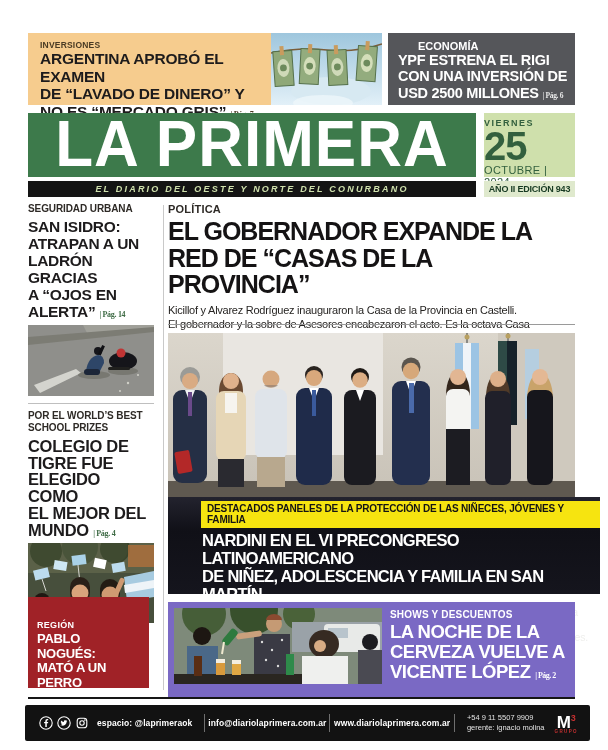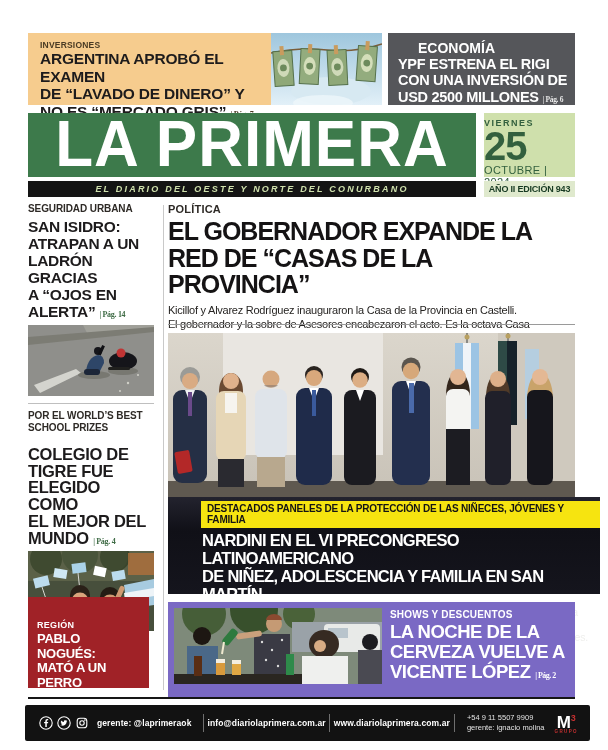--- a/index.html
+++ b/index.html
@@ -11,39 +11,39 @@
   .pageref{font-weight:700;font-size:8px;color:#3e6b45;font-family:Liberation Serif, serif;}
   .pageref.ondark{color:#fff;}
   
   #box-inversiones{left:28px;top:33px;width:354px;height:72px;background:#f6cc8e;}
   #box-inversiones .inner{position:absolute;left:12px;top:7px;width:232px;}
   #box-inversiones .kicker{font-size:8.5px;color:#4a3b24;letter-spacing:.2px;}
   #box-inversiones .hl{font-size:15.5px;line-height:1.13;font-weight:700;color:#1d1b1c;letter-spacing:-.2px;}
   #money-svg{position:absolute;right:0;top:0;}
   #box-economia{left:388px;top:33px;width:187px;height:72px;background:#55565a;}
   #box-economia .inner{position:absolute;left:10px;top:7px;width:170px;}
-  #box-economia .kicker{font-size:14px;color:#fff;padding-left:20px;}
+  #box-economia .kicker{font-size:11px;color:#fff;padding-left:20px;}
   #box-economia .hl{font-size:14.5px;line-height:1.13;font-weight:700;color:#fff;letter-spacing:-.3px;}
   #box-economia .pageref{color:#e8e8e8;font-size:7.5px;}
   
   #masthead{left:28px;top:113px;width:448px;height:64px;background:#3d7a4b;text-align:center;}
   #masthead .title{color:#fff;font-size:62px;line-height:62px;font-weight:700;letter-spacing:1px;transform:scaleY(1.04);}
   #datebox{left:484px;top:113px;width:91px;height:64px;background:#cfe0ac;color:#33603e;text-align:left;}
   #datebox .wd{font-size:9px;font-weight:700;letter-spacing:1.5px;margin-top:5px;}
   #datebox .day{font-size:40px;font-weight:800;line-height:36px;letter-spacing:-1px;}
   #datebox .my{font-size:11px;font-weight:400;letter-spacing:.4px;}
   #tagline{left:28px;top:181px;width:448px;height:16px;background:#141414;text-align:center;font-style:italic;}
   #tagline .t{color:#cfe0ac;font-size:9px;font-weight:700;letter-spacing:2.2px;line-height:16px;}
   #edition{left:484px;top:181px;width:91px;height:16px;background:#dfe9cd;text-align:center;}
   #edition .t{color:#173a22;font-size:9px;font-weight:700;line-height:16px;letter-spacing:-.2px;}
   
   #leftcol{left:28px;top:203px;width:126px;}
   .lc-kicker{font-size:10px;font-weight:700;color:#2e2a26;line-height:1.25;letter-spacing:-.1px;}
   .lc-hl{font-size:15.5px;line-height:1.1;font-weight:700;color:#1d1b1c;letter-spacing:-.3px;margin-top:2px;}
-  .lc-hl2{font-size:16.5px;line-height:1.02;font-weight:700;color:#1d1b1c;letter-spacing:-.3px;margin-top:11px;}
+  .lc-hl2{font-size:16.5px;line-height:1.02;font-weight:700;color:#1d1b1c;letter-spacing:-.3px;margin-top:3px;}
   .lc-div{border:none;border-top:1px solid #bfbfbf;margin:7px 0 6px 0;}
   #redbox{left:28px;top:597px;width:121px;height:91px;background:#a02227;}
   #redbox .inner{position:absolute;left:9px;top:23px;width:104px;}
   #redbox .kicker{font-size:9px;color:#fff;letter-spacing:.3px;}
   #redbox .hl{font-size:13px;line-height:1.12;font-weight:700;color:#fff;letter-spacing:-.3px;margin-top:2px;}
   #redbox .pageref{color:#fff;font-size:7.5px;}
   #vdiv{left:163px;top:205px;width:1px;height:485px;background:#c9c9c9;}
   
   #maincol{left:168px;top:203px;width:407px;}
   #maincol .kicker{font-size:11px;letter-spacing:.2px;}
@@ -408,21 +408,21 @@
       <svg width="14" height="14" viewBox="0 0 14 14">
           <circle cx="7" cy="7" r="6.2" fill="none" stroke="#fff" stroke-width="1.1"></circle>
           <path d="M3.2,9.6 q1.4,.2 2.4,-.5 q-1.1,-.3 -1.4,-1.2 l.7,0 q-1.1,-.5 -1.2,-1.6 l.7,.2 q-.9,-.9 -.4,-2 q1.2,1.3 2.9,1.4 q-.2,-1.2 .8,-1.6 q.7,-.3 1.4,.3 l.9,-.3 l-.4,.7 l.7,-.1 l-.6,.6 q0,2.1 -1.5,3.3 q-1.8,1.4 -4,.8 Z" fill="#fff"></path>
         </svg>
       <svg width="14" height="14" viewBox="0 0 14 14">
           <rect x="2.2" y="2.2" width="9.6" height="9.6" rx="2.8" fill="none" stroke="#fff" stroke-width="1.1"></rect>
           <circle cx="7" cy="7" r="2.2" fill="none" stroke="#fff" stroke-width="1.1"></circle>
           <circle cx="9.9" cy="4.1" r=".8" fill="#fff"></circle>
         </svg>
     </div>
-    <div class="seg" style="margin-right:12px;">gerente: @laprimeraok</div>
+    <div class="seg" style="margin-right:12px;">espacio: @laprimeraok</div>
     <div class="sep"></div>
     <div class="seg" style="flex:1;text-align:center;">info@diariolaprimera.com.ar</div>
     <div class="sep"></div>
     <div class="seg" style="flex:1;text-align:center;">www.diariolaprimera.com.ar</div>
     <div class="sep"></div>
     <div class="right" style="margin:0 10px 0 12px;">
       <div>+54 9 11 5507 9909</div>
       <div>gerente: ignacio molina</div>
     </div>
     <div style="margin-right:12px;">

